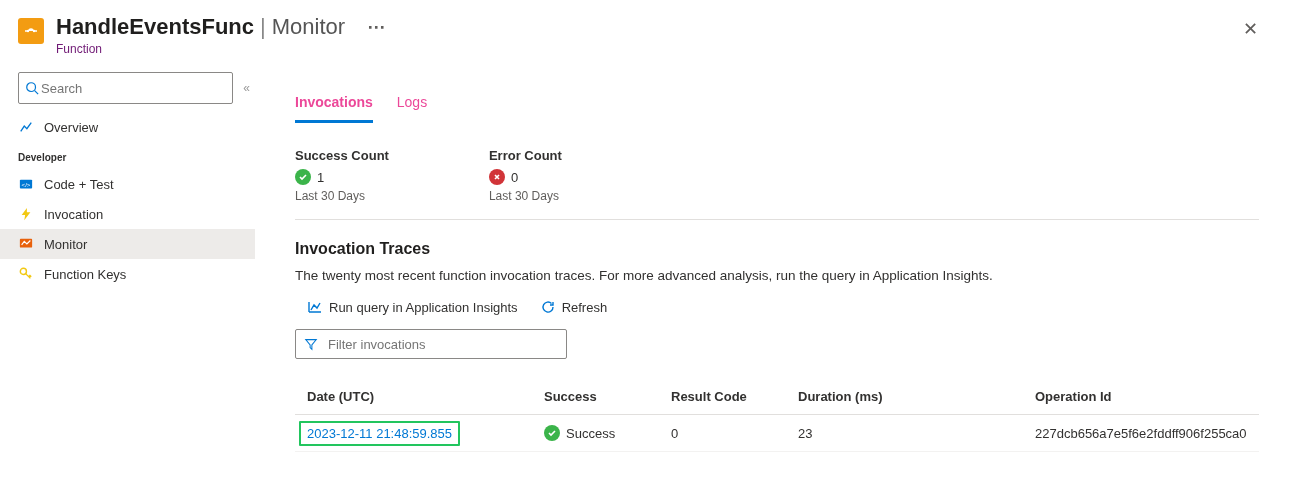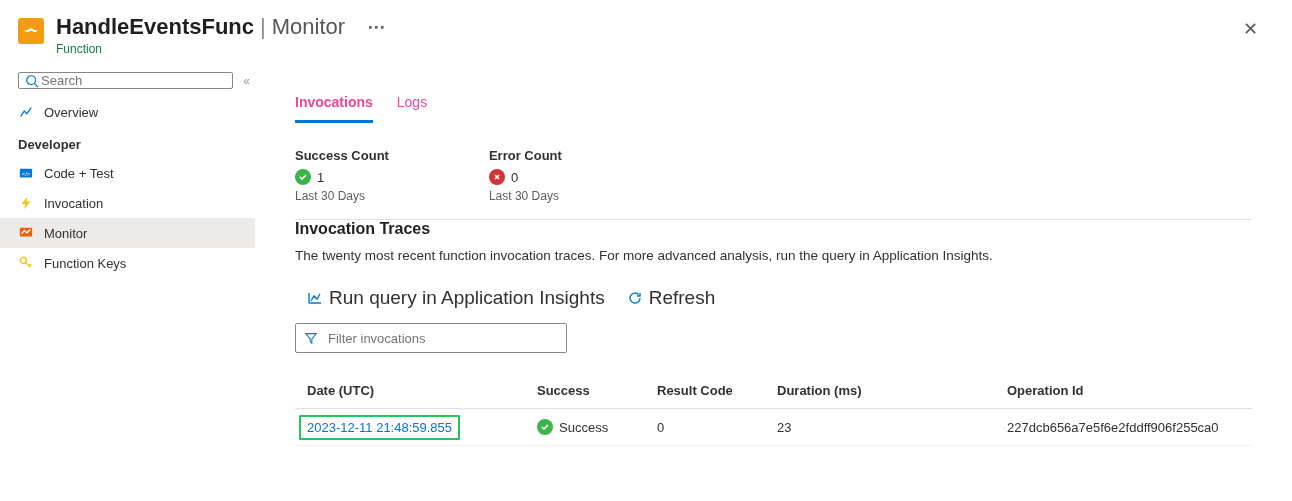--- a/index.html
+++ b/index.html
@@ -32,21 +32,21 @@
   .title-line {
     display: flex;
     align-items: baseline;
     gap: 6px;
     font-size: 22px;
     font-weight: 600;
     color: #201f1e;
   }
   .title-sep { font-weight: 400; color: #888; }
   .title-page { font-weight: 400; color: #555; }
-  .subtitle { font-size: 12px; color: #15803d; margin-top: 2px; }
+  .subtitle { font-size: 12px; color: #701a75; margin-top: 2px; }
   .title-dots {
     font-size: 18px;
     color: #605e5c;
     margin-left: 16px;
     align-self: center;
     letter-spacing: 1px;
     cursor: pointer;
   }
   .close-btn {
     font-size: 18px;
@@ -64,21 +64,21 @@
     display: flex;
     align-items: center;
     padding: 0 8px 8px 18px;
   }
   .search-box {
     flex: 1;
     display: flex;
     align-items: center;
     border: 1px solid #8a8886;
     border-radius: 2px;
-    height: 17px;
+    height: 32px;
     padding: 0 6px;
   }
   .search-box input {
     border: none;
     outline: none;
     flex: 1;
     font-size: 13px;
     font-family: inherit;
     color: #605e5c;
     background: transparent;
@@ -95,21 +95,21 @@
     align-items: center;
     gap: 10px;
     padding: 7px 10px 7px 18px;
     cursor: pointer;
     font-size: 13px;
     color: #323130;
   }
   .nav-item.selected { background: #edebe9; }
   .nav-group-label {
     padding: 10px 10px 6px 18px;
-    font-size: 13px;
+    font-size: 10px;
     font-weight: 600;
     color: #323130;
   }
   .nav-icon {
     width: 16px;
     height: 16px;
     display: flex;
     align-items: center;
     justify-content: center;
   }
@@ -151,43 +151,43 @@
   .summary-sub { font-size: 12px; color: #605e5c; }
   .circle-icon {
     width: 16px; height: 16px; border-radius: 50%;
     display: flex; align-items: center; justify-content: center;
   }
   .circle-success { background: #3bb44a; }
   .circle-error { background: #d13438; }
   .section-title {
     font-size: 16px;
     font-weight: 700;
+    margin-top: 20px;
     margin-bottom: 10px;
     color: #201f1e;
   }
   .section-desc {
     font-size: 13.5px;
     color: #323130;
     margin-bottom: 16px;
   }
   .action-row {
     display: flex;
     align-items: center;
     gap: 22px;
     margin-bottom: 14px;
     padding-left: 12px;
   }
   .action-link {
     display: flex;
     align-items: center;
     gap: 6px;
     color: #323130;
-    font-size: 19px;
-    cursor: pointer;
-    margin-top: 8px;
+    font-size: 13px;
+    cursor: pointer;
   }
   .action-link svg { stroke: #0078d4; }
   .filter-box {
     width: 272px;
     height: 30px;
     border: 1px solid #8a8886;
     border-radius: 2px;
     display: flex;
     align-items: center;
     padding: 0 8px;
@@ -198,20 +198,21 @@
     border: none; outline: none; flex: 1;
     font-size: 13px; font-family: inherit;
     background: transparent; color: #605e5c;
   }
   .trace-table { width: 100%; }
   .trace-head, .trace-row {
     display: grid;
     grid-template-columns: 230px 120px 120px 230px 1fr;
     padding: 10px 12px;
     align-items: center;
+    gap: 7px;
   }
   .trace-head {
     font-weight: 600;
     border-bottom: 1px solid #e1dfdd;
   }
   .trace-row { border-bottom: 1px solid #f3f2f1; }
   .date-link {
     color: #0078d4;
     cursor: pointer;
   }

